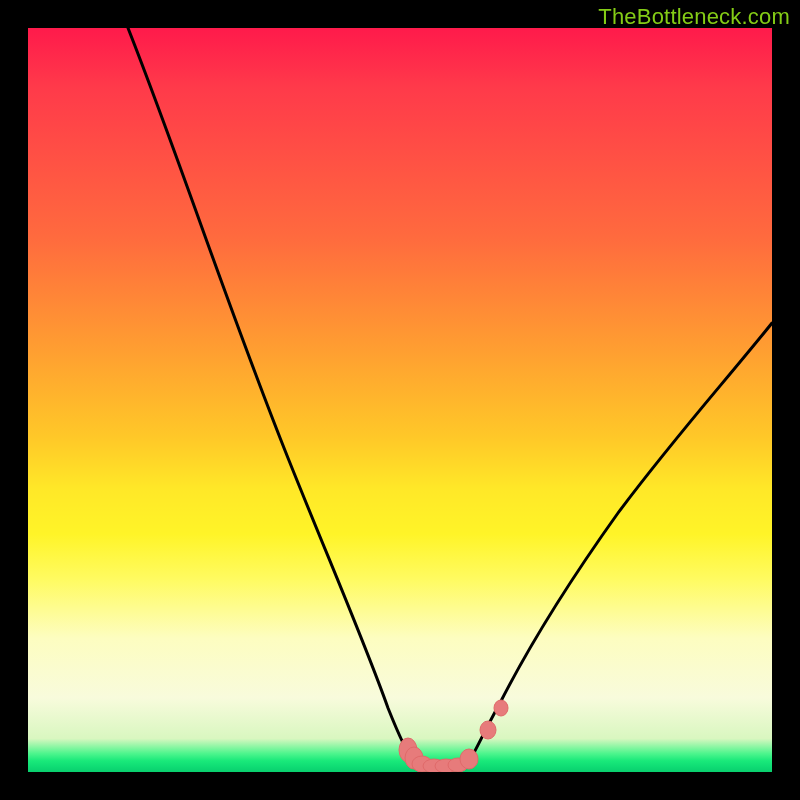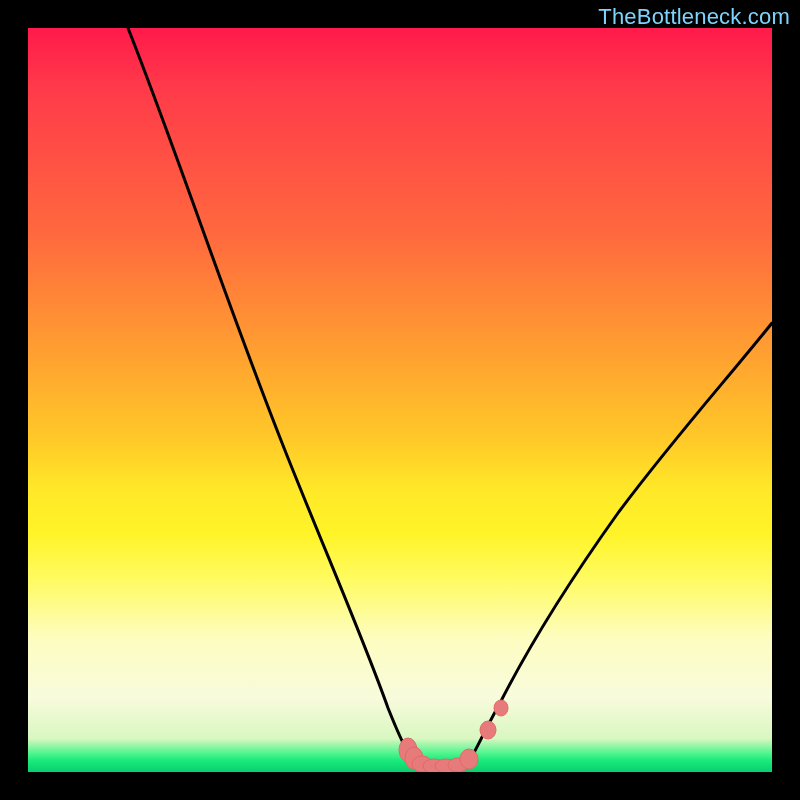--- a/index.html
+++ b/index.html
@@ -56,21 +56,21 @@
     position: absolute;
     left: 0;
     top: 0;
     width: 100%;
     height: 100%;
   }
   .watermark {
     position: absolute;
     top: 4px;
     right: 10px;
-    color: #7dd3fc;
+    color: #84cc16;
     font-size: 22px;
     font-weight: 500;
     letter-spacing: 0.2px;
   }
 </style>
 </head>
 <body>
 
 <div class="frame">
 

